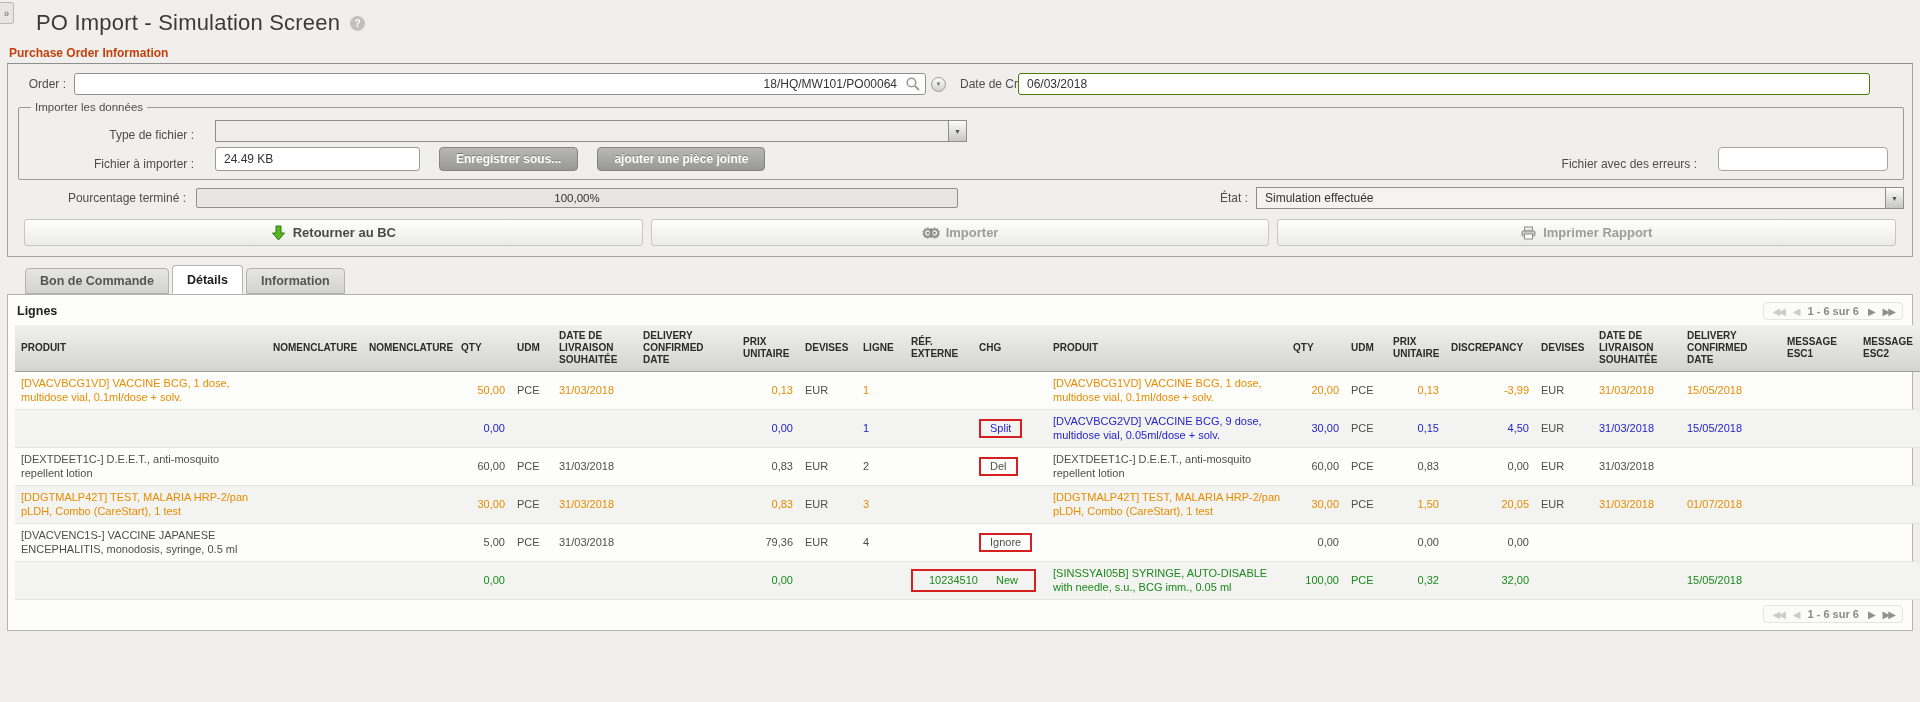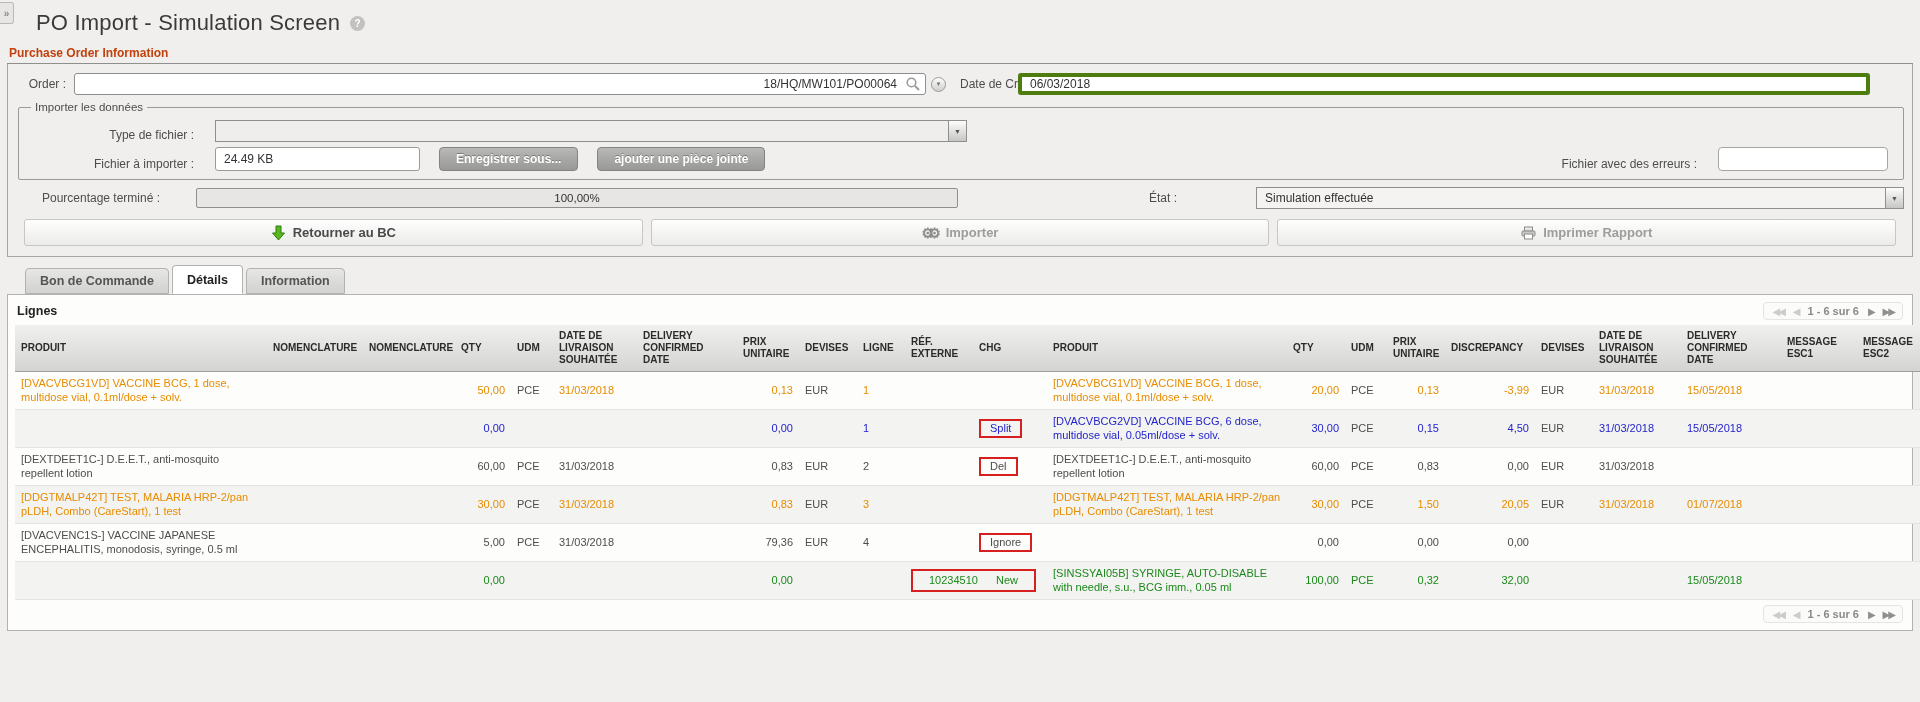--- a/index.html
+++ b/index.html
@@ -47,21 +47,21 @@
   .lookup .val{ flex:1; border:none; outline:none; background:transparent; font:12px "Liberation Sans",sans-serif; color:#333; padding:0 8px;text-align:right; }
   .search-ic{ width:16px; height:16px; margin-right:4px; cursor:pointer; }
   .mini-arrow{
     width:15px; height:15px; margin-left:5px; border-radius:50%;
     background:linear-gradient(#fdfdfd,#cfcfcd); border:1px solid #9a9a98;
     color:#77776f; font-size:6px; display:flex; align-items:center; justify-content:center; cursor:pointer;
   }
   .date-label{ width:112px; margin-left:14px; }
   .date-input{
     width:852px; height:22px; margin-left:8px; background:#fff;
-    border:4px solid #4d7c0f; border-radius:3px; font:12px "Liberation Sans",sans-serif; color:#333; padding:0 8px;
+    border:1px solid #4d7c0f; border-radius:3px; font:12px "Liberation Sans",sans-serif; color:#333; padding:0 8px;
   }
 
   
   fieldset.import-fs{
     border:1px solid #9a9a98; border-radius:2px;
     margin:2px 0 6px 2px; padding:2px 10px 8px 10px;
   }
   fieldset.import-fs legend{ font-size:11.5px; color:#4d4d4d; padding:0 4px; margin-left:2px; }
   .fs-row{ display:flex; align-items:flex-end; margin-top:5px;gap:13px; }
   .fs-label{ width:165px; }
@@ -85,21 +85,21 @@
     display:flex; align-items:center;
   }
   .err-label{ margin-left:auto; }
   .err-input{
     width:170px; height:24px; margin:0 5px 0 8px; background:#fff;
     border:1px solid #a5a5a3; border-radius:4px; font:12px "Liberation Sans",sans-serif; color:#333; padding:0 8px;
   }
 
   
   .progress-row{ margin:7px 0 2px 0; }
-  .progress-row .flabel{ width:170px; text-align:center; }
+  .progress-row .flabel{ width:170px; text-align:right; }
   .progressbar{
     width:762px; height:20px; margin-left:10px;
     border:1px solid #8f8f8d; border-radius:2px; background:#e7e6e4;
     display:flex; align-items:center; justify-content:center;
     font-size:11.5px; color:#333;
   }
   .state-label{ width:120px; margin-left:120px; }
   .statebox{
     flex:1; height:22px; margin-left:8px;
     border:1px solid #8f8f8d; background:#f4f3f1; display:flex; align-items:stretch;
@@ -361,21 +361,21 @@
             <td class="col-commentaire"></td>
             <td class="col-qty">0,00</td>
             <td class="col-udm neutral"></td>
             <td class="col-date_liv"></td>
             <td class="col-del_conf"></td>
             <td class="col-prix">0,00</td>
             <td class="col-devises neutral"></td>
             <td class="col-ligne">1</td>
             <td class="col-ref_ext"></td>
             <td class="col-chg"><span class="red-box">Split</span></td>
-            <td class="col-produit2">[DVACVBCG2VD] VACCINE BCG, 6 dose, multidose vial, 0.05ml/dose + solv.</td>
+            <td class="col-produit2">[DVACVBCG2VD] VACCINE BCG, 9 dose, multidose vial, 0.05ml/dose + solv.</td>
             <td class="col-qty2">30,00</td>
             <td class="col-udm2 neutral">PCE</td>
             <td class="col-prix2">0,15</td>
             <td class="col-discrepancy">4,50</td>
             <td class="col-devises2 neutral">EUR</td>
             <td class="col-date_liv2">31/03/2018</td>
             <td class="col-del_conf2">15/05/2018</td>
             <td class="col-msg1"></td>
             <td class="col-msg2"></td>
           </tr>

